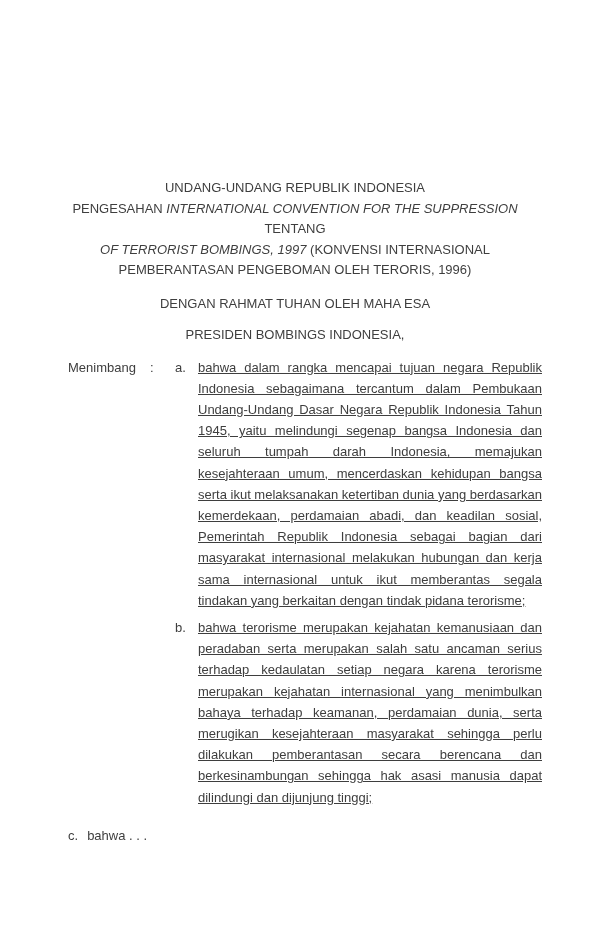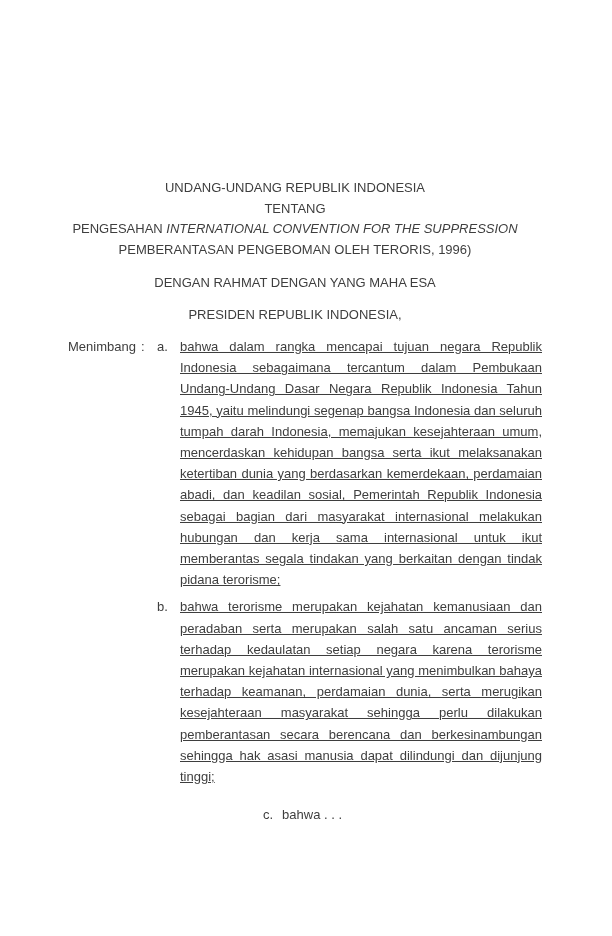--- a/index.html
+++ b/index.html
@@ -22,53 +22,54 @@
     text-align: center;
     padding-right: 20px;
     line-height: 20.5px;
   }
   .h-line { white-space: pre-wrap; }
   .it { font-style: italic; }
   .invocation { margin-top: 13px; }
   .authority { margin-top: 11px; }
 
   
-  .consider { display: flex; margin-top: 11px; line-height: 21.2px; }
+  .consider { display: flex; margin-top: 11px; line-height: 21.2px; gap: 9px; }
   .c-label { width: 73px; flex: none; }
   .c-colon { width: 16px; flex: none; }
   .c-items { flex: 1; min-width: 0; }
   .c-item { display: flex; }
   .c-item + .c-item { margin-top: 6px; }
   .c-marker { width: 23px; flex: none; }
   .c-text { flex: 1; text-align: justify; text-decoration: underline; }
 
   
   .catchword {
     margin-top: 17px;
     line-height: 21.2px;
-    text-align: center;
+    text-align: left;
     padding-right: 5px;
   }
   .cw-marker { margin-right: 9px; }
 </style>
 </head>
 <body>
 
 <div class="page">
   <div class="content">
 
     <div class="heading">
       <div class="h-line">UNDANG-UNDANG REPUBLIK INDONESIA</div>
+      <div class="h-line"><span>PENGESAHAN </span><span class="it">INTERNATIONAL CONVENTION FOR THE SUPPRESSION</span></div>
       <div class="h-line">TENTANG</div>
-      <div class="h-line"><span>PENGESAHAN </span><span class="it">INTERNATIONAL CONVENTION FOR THE SUPPRESSION</span></div>
+      <div class="h-line"><span class="it">OF TERRORIST BOMBINGS, 1997 </span><span>(KONVENSI INTERNASIONAL</span></div>
       <div class="h-line">PEMBERANTASAN PENGEBOMAN OLEH TERORIS, 1996)</div>
     </div>
 
-    <div class="invocation">DENGAN RAHMAT DENGAN YANG MAHA ESA</div>
-    <div class="authority">PRESIDEN REPUBLIK INDONESIA,</div>
+    <div class="invocation">DENGAN RAHMAT TUHAN OLEH MAHA ESA</div>
+    <div class="authority">PRESIDEN BOMBINGS INDONESIA,</div>
 
     <div class="consider">
       <span class="c-label">Menimbang</span>
       <span class="c-colon">:</span>
       <div class="c-items">
         <div class="c-item">
           <span class="c-marker">a.</span>
           <div class="c-text">bahwa dalam rangka mencapai tujuan negara Republik Indonesia sebagaimana tercantum dalam Pembukaan Undang-Undang Dasar Negara Republik Indonesia Tahun 1945, yaitu melindungi segenap bangsa Indonesia dan seluruh tumpah darah Indonesia, memajukan kesejahteraan umum, mencerdaskan kehidupan bangsa serta ikut melaksanakan ketertiban dunia yang berdasarkan kemerdekaan, perdamaian abadi, dan keadilan sosial, Pemerintah Republik Indonesia sebagai bagian dari masyarakat internasional melakukan hubungan dan kerja sama internasional untuk ikut memberantas segala tindakan yang berkaitan dengan tindak pidana terorisme;</div>
         </div>
         <div class="c-item">

